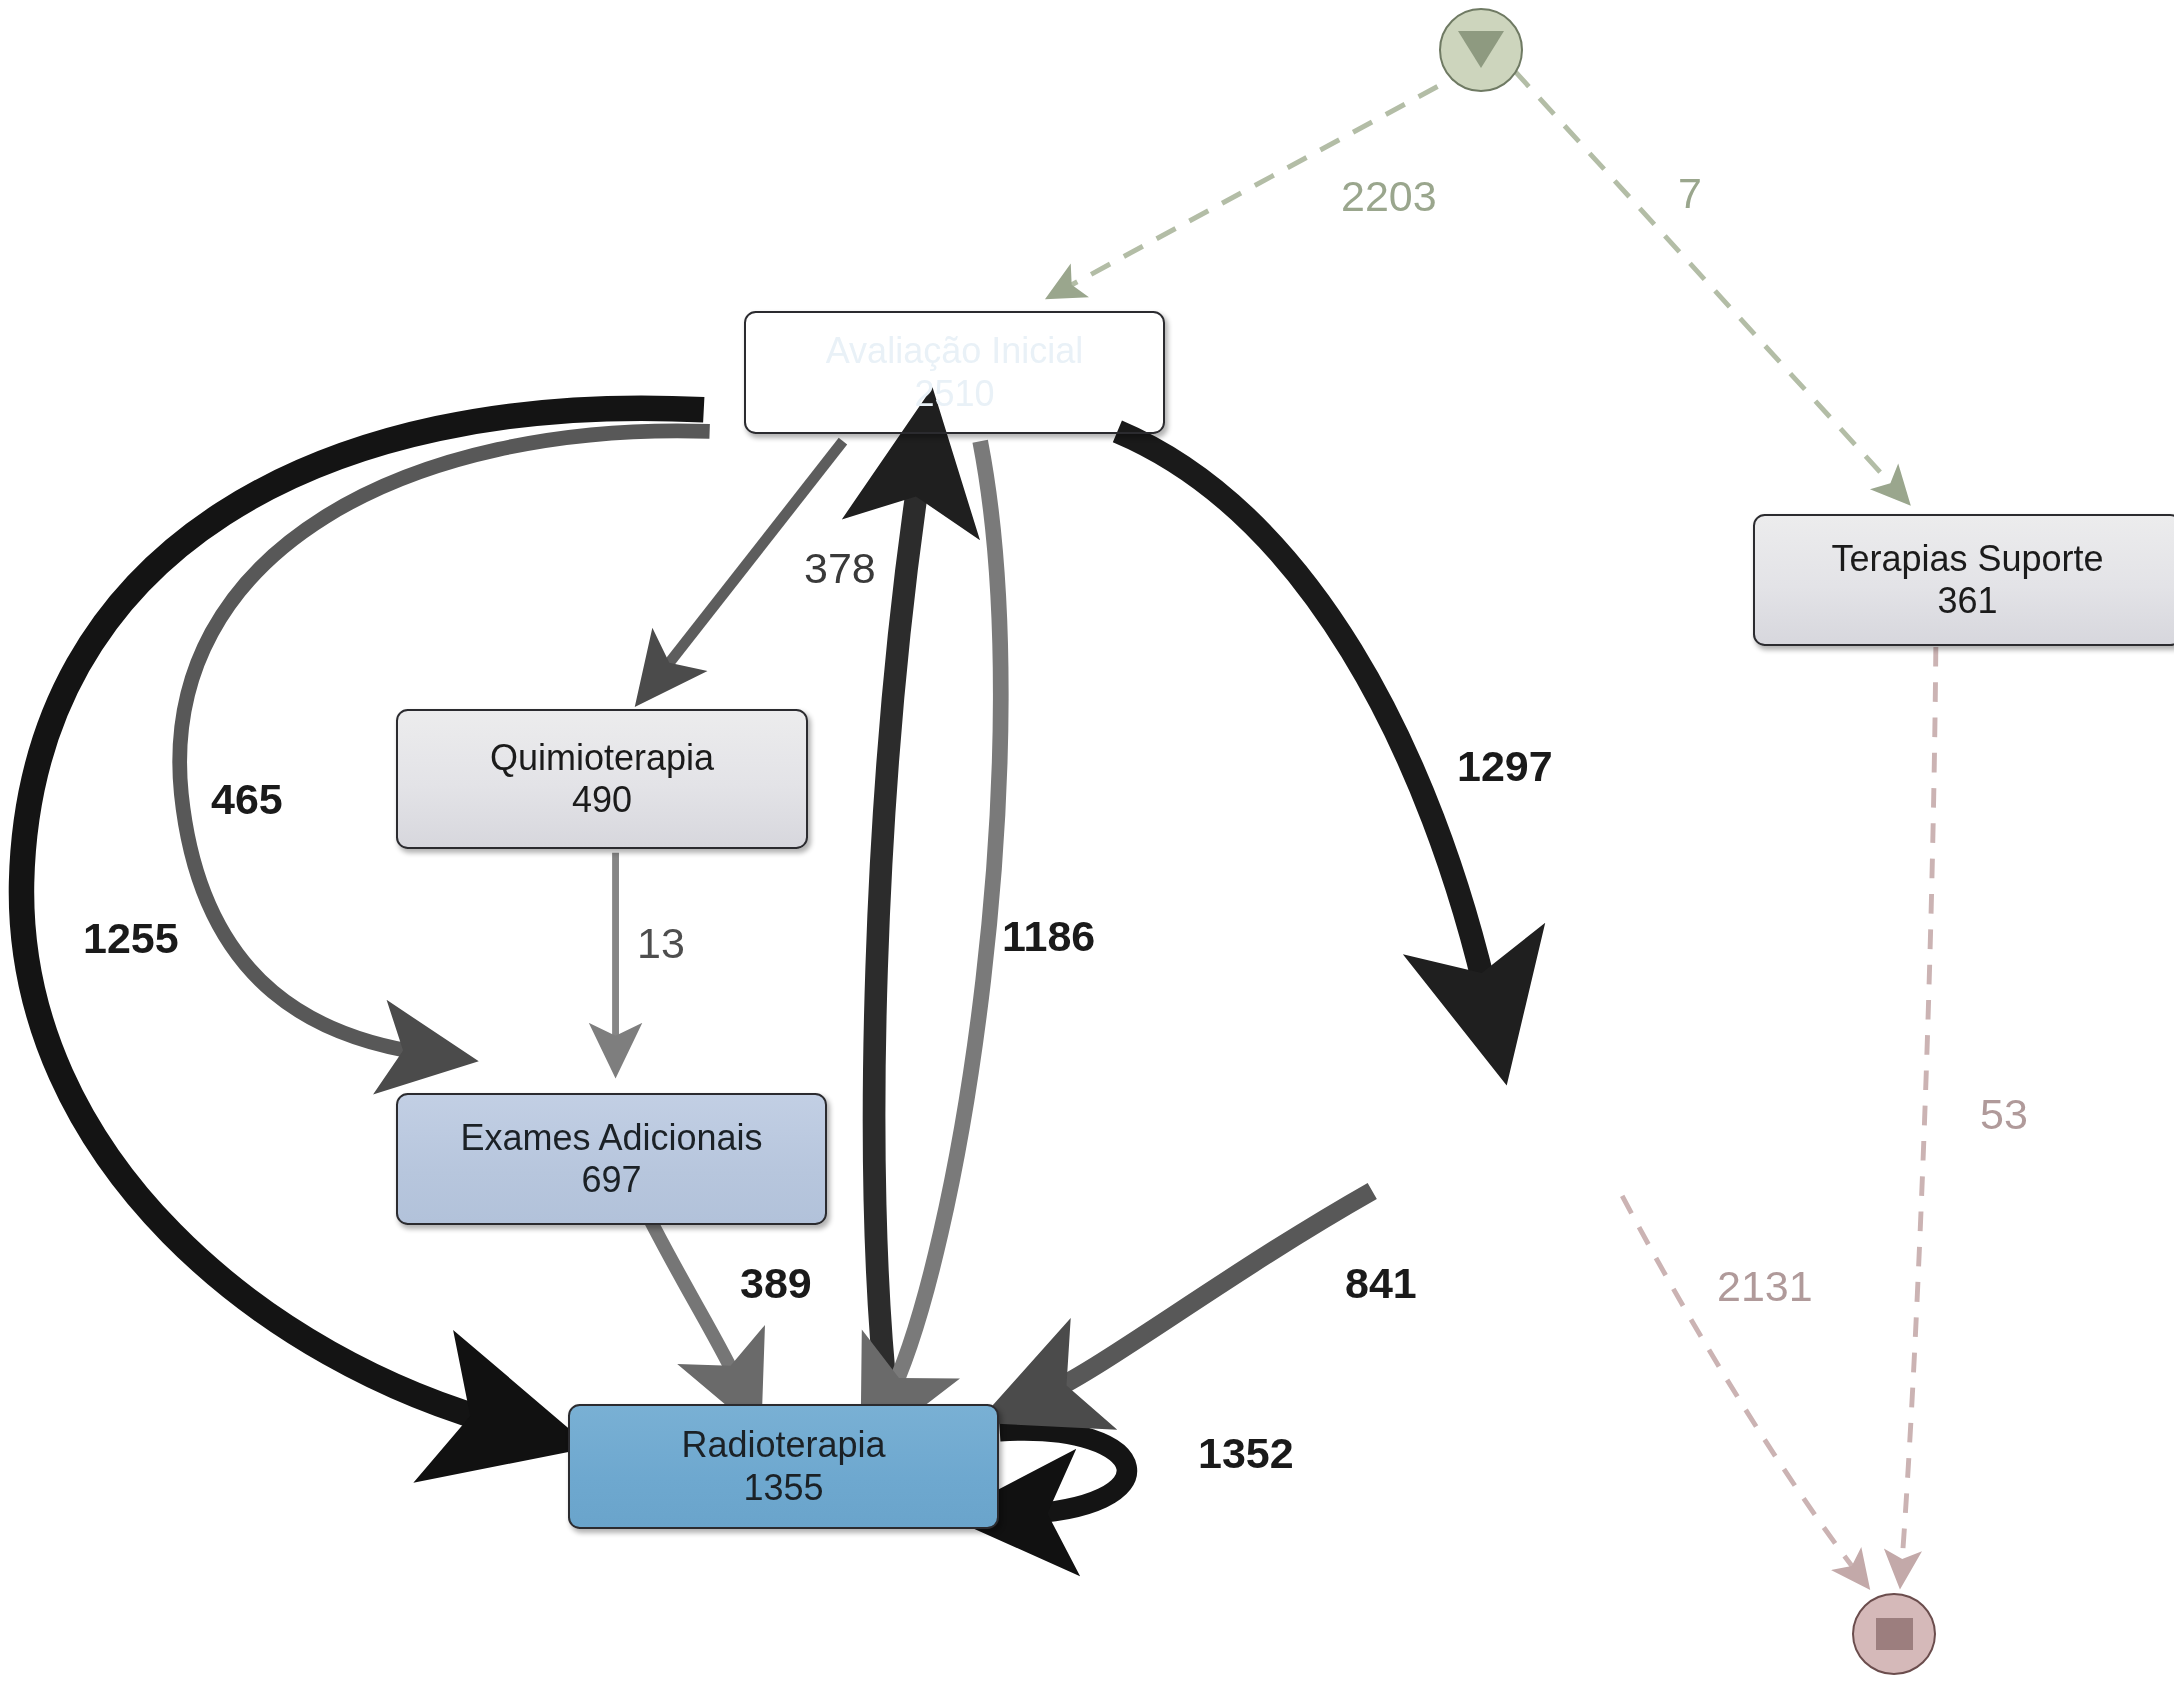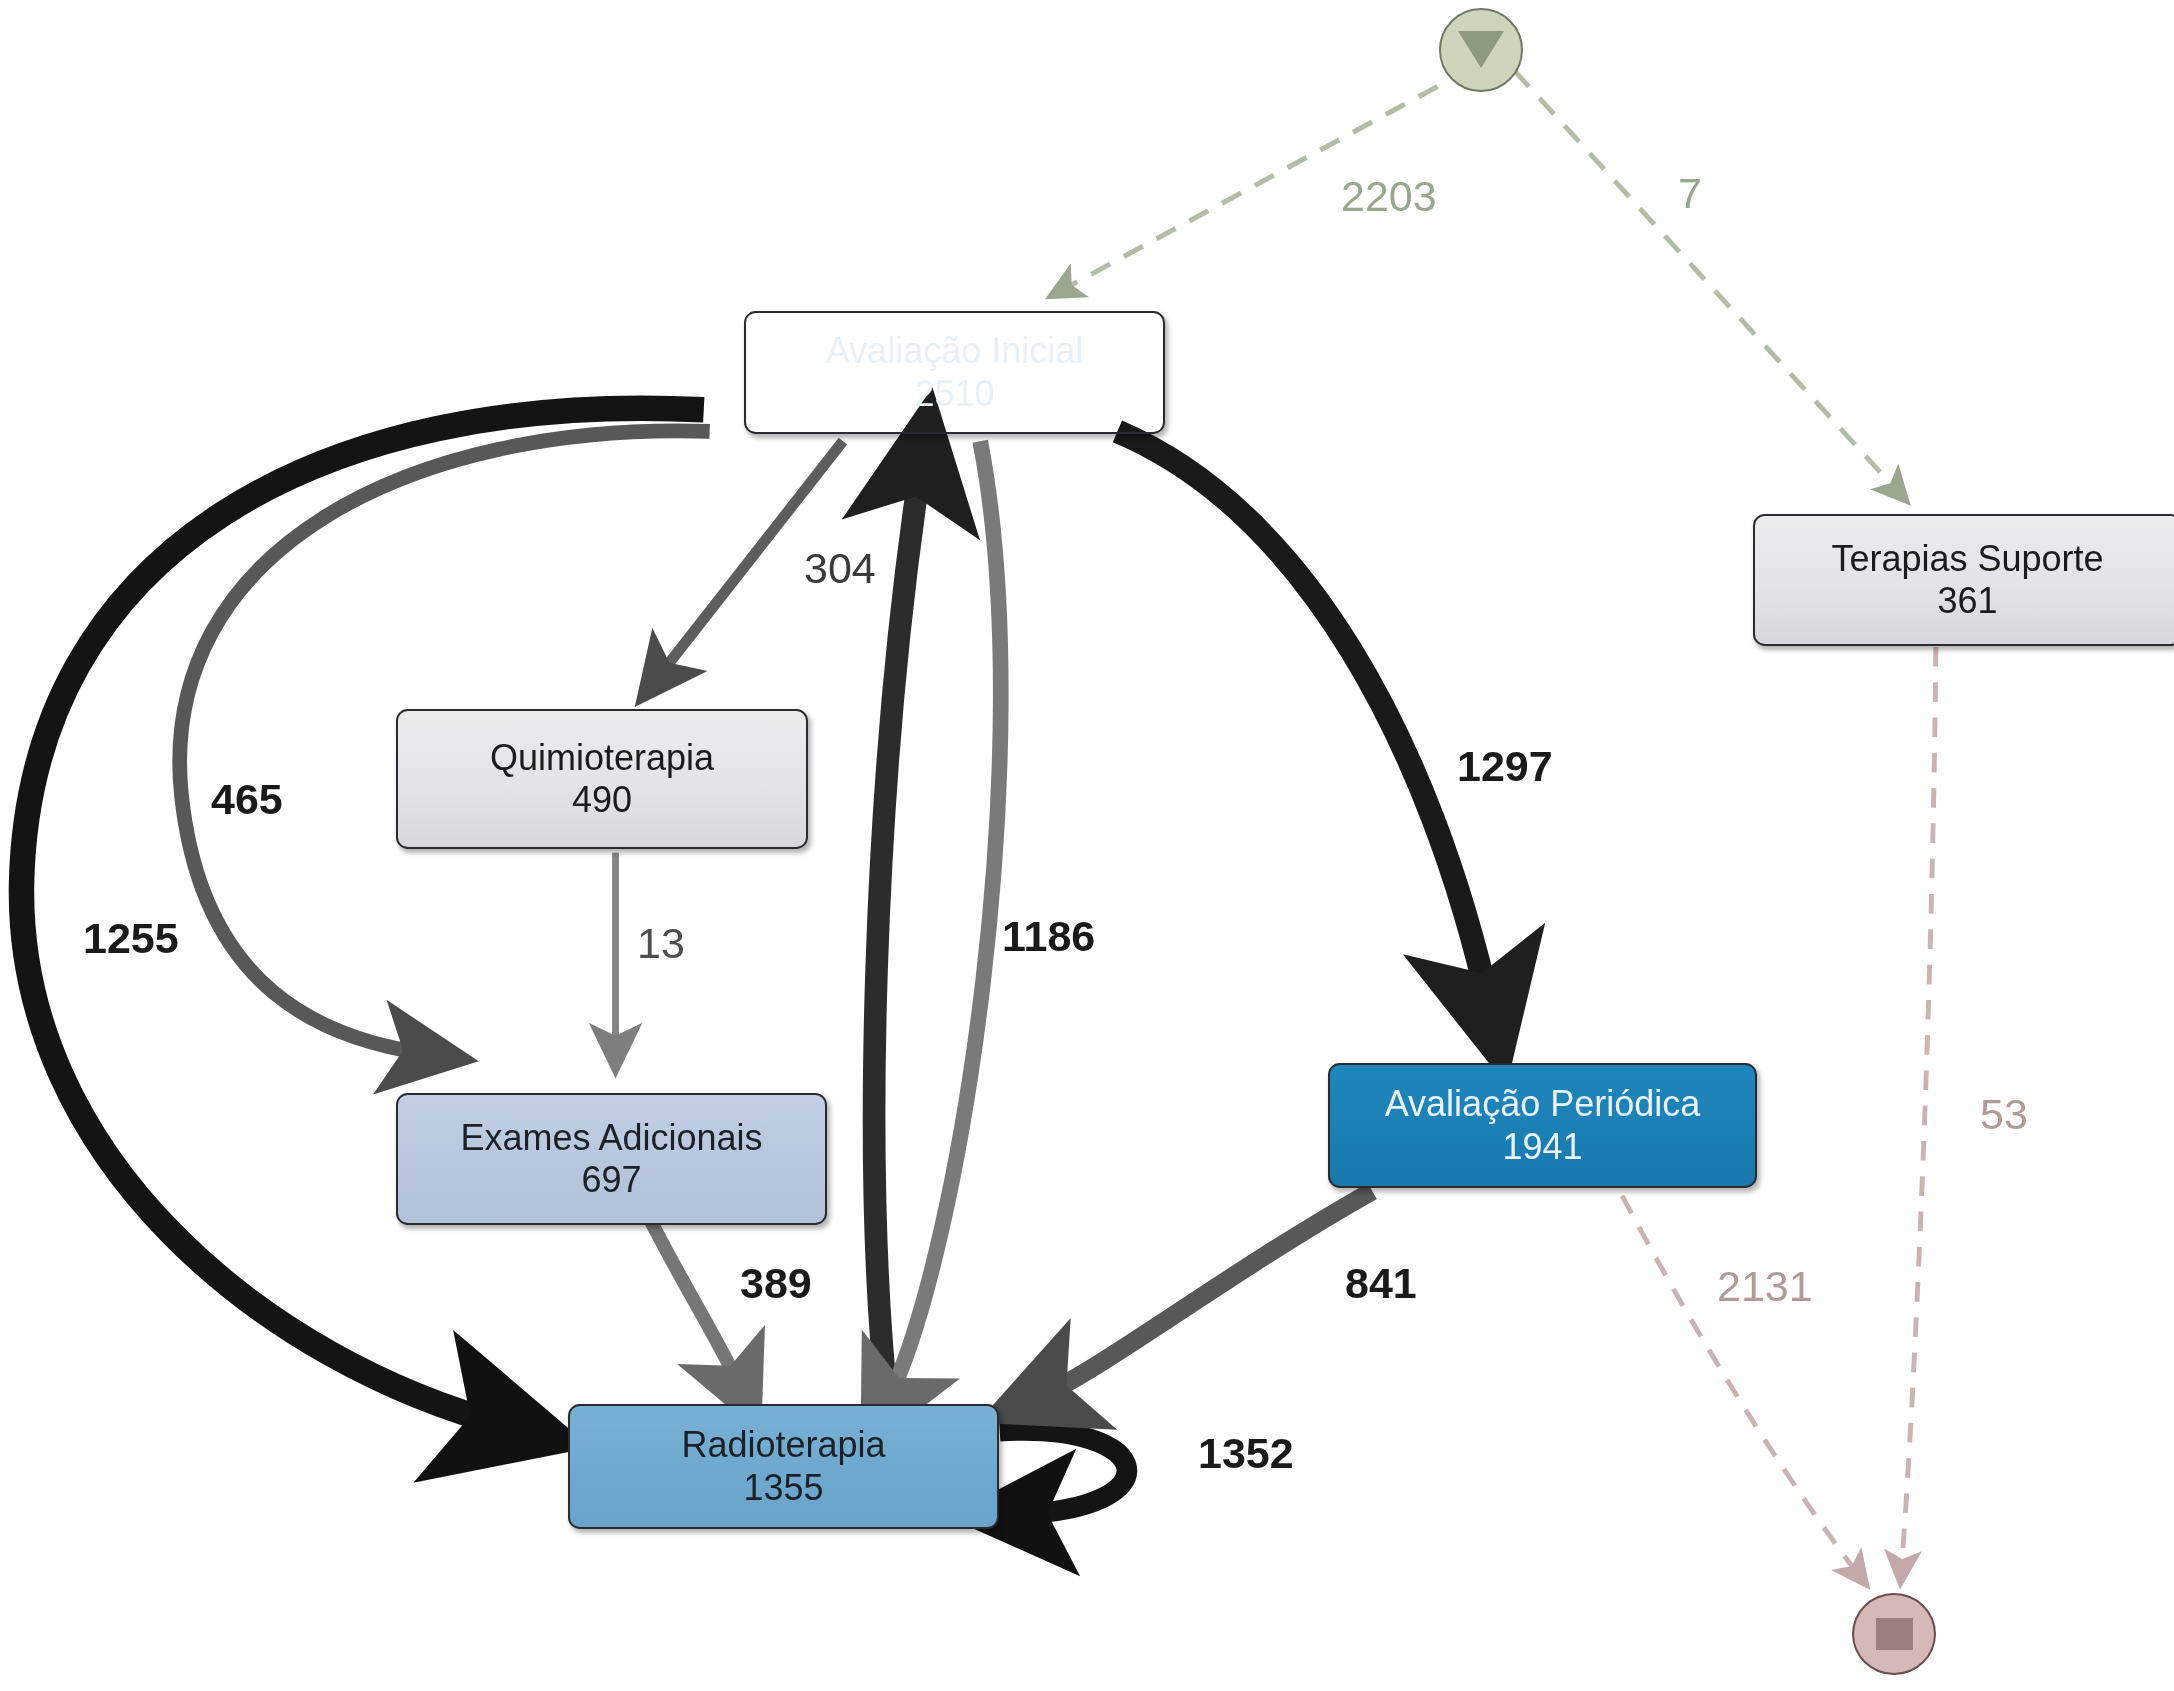--- a/index.html
+++ b/index.html
@@ -182,39 +182,35 @@
   <div class="node pale-blue" style="left:396px; top:1061px; width:431px; height:132px;">
     <div class="n-label">Exames Adicionais</div>
     <div class="n-value">697</div>
   </div>
 
   <div class="node light-blue" style="left:568px; top:1404px; width:431px; height:125px;">
     <div class="n-label">Radioterapia</div>
     <div class="n-value">1355</div>
   </div>
 
-  <div class="node mid-blue" style="left:1328px; top:1063px; width:429px; height:125px;">
-    <div class="n-label">Avaliação Periódica</div>
-    <div class="n-value">1941</div>
-  </div>
 
   <div class="node grey" style="left:1753px; top:514px; width:429px; height:132px;">
     <div class="n-label">Terapias Suporte</div>
     <div class="n-value">361</div>
   </div>
 
   <div class="terminal end" style="left:1852px; top:1593px; width:80px; height:78px;">
     <div class="sq-stop"></div>
   </div>
 
   <div class="edge-label green" style="left:1341px; top:172px;">2203</div>
 
   <div class="edge-label green" style="left:1678px; top:169px;">7</div>
 
-  <div class="edge-label medium" style="left:804px; top:544px;">304</div>
+  <div class="edge-label medium" style="left:804px; top:544px;">378</div>
 
   <div class="edge-label dark" style="left:211px; top:775px;">465</div>
 
   <div class="edge-label dark" style="left:83px; top:914px;">1255</div>
 
   <div class="edge-label dark" style="left:1457px; top:742px;">1297</div>
 
   <div class="edge-label grey" style="left:637px; top:919px;">13</div>
 
   <div class="edge-label dark" style="left:740px; top:1259px;">389</div>

